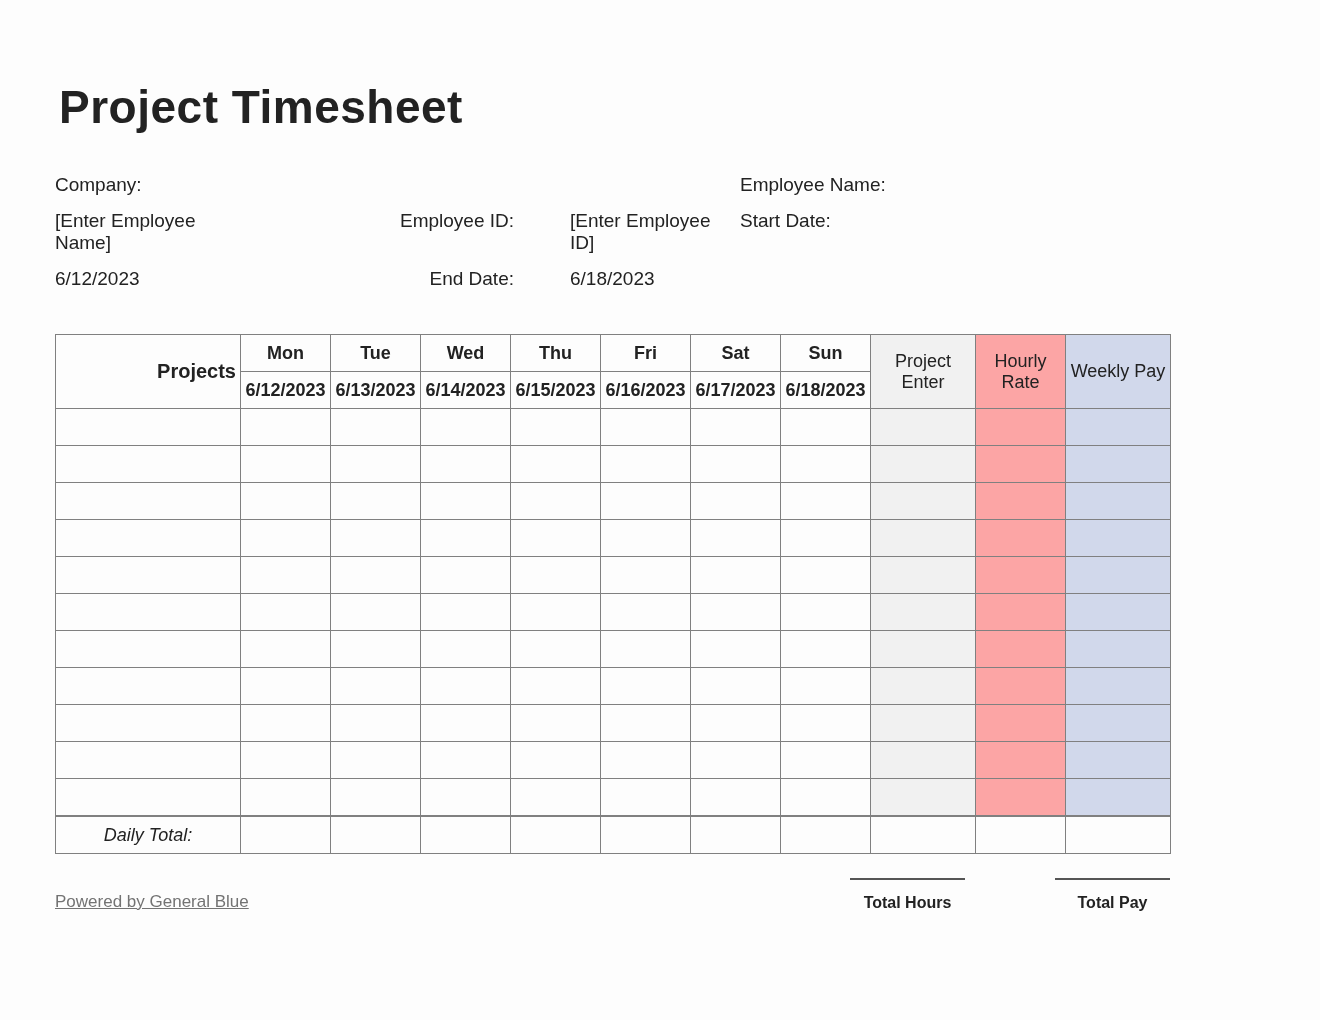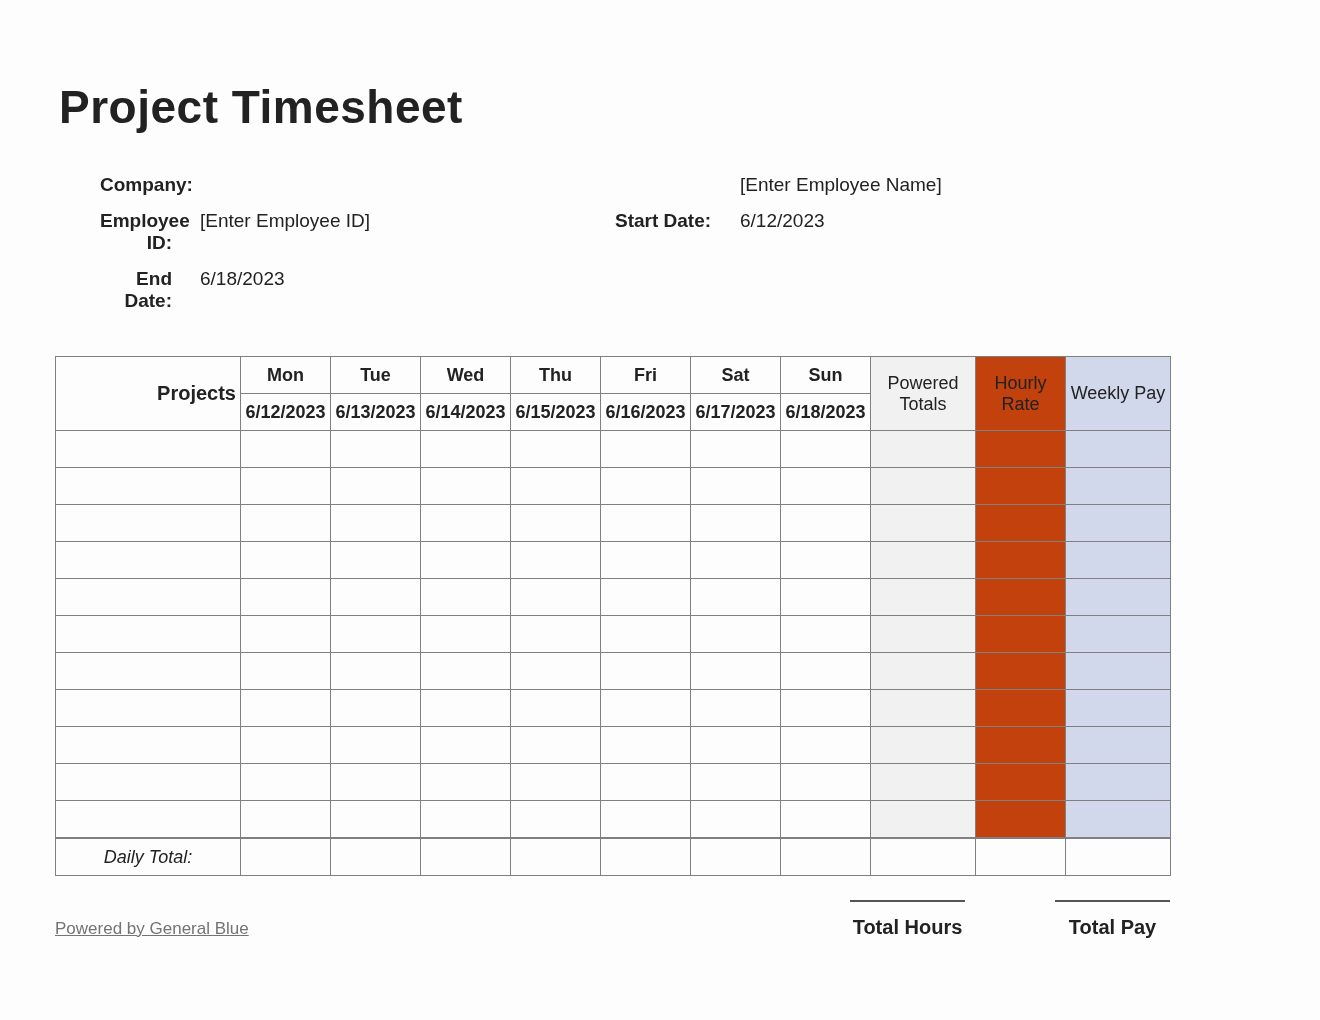--- a/index.html
+++ b/index.html
@@ -19,64 +19,64 @@
     letter-spacing: 0.5px;
   }
   .meta {
     display: grid;
     grid-template-columns: 145px 370px 170px 280px;
     row-gap: 14px;
     font-size: 19px;
     margin-bottom: 44px;
     align-items: baseline;
   }
-  .meta .label { font-weight: 700; margin-left: 45px; }
+  .meta .label { font-weight: 400; }
   .meta .val   { font-weight: 400; }
-  .meta .right-label { text-align: right; padding-right: 28px;}
+  .meta .right-label { text-align: right; padding-right: 56px;}
   table.sheet {
     border-collapse: collapse;
     width: 1115px;
     table-layout: fixed;
   }
   table.sheet th,
   table.sheet td {
     border: 1px solid #808080;
     font-size: 18px;
     height: 37px;
     padding: 4px 4px;
   }
   table.sheet th { font-weight: 700; text-align: center; }
   .date-row td, .date-row th { font-size: 17px; font-weight: 400; text-align:center; height:30px;}
   col.proj   { width: 185px; }
   col.day    { width: 90px;  }
   col.tot    { width: 105px; }
   col.rate   { width: 90px;  }
   col.pay    { width: 105px; }
   .shade-grey   { background: #f1f1f1; }
-  .shade-peach  { background: #c2410c; }
+  .shade-peach  { background: #fca5a5; }
   .shade-blue   { background: #d1d8eb; margin-top: 24px; }
   .daily-total-row td { border: none; height: 34px; }
   .daily-total-label { font-style: italic; text-align: center; padding-right: 8px; }
   .summary {
     display: flex;
     width: 1115px;
     justify-content: flex-end;
     gap: 90px;
     margin-top: 4px;
   }
   .summary .box {
     width: 115px;
     text-align: center;
   }
   .summary .line {
     border-top: 2px solid #555;
     height: 2px;
     margin-bottom: 14px;
   }
-  .summary .lab { font-weight: 700; font-size: 20px; }
+  .summary .lab { font-weight: 700; font-size: 16px; }
   .footer-link {
     font-size: 17px;
     color: #737373;
     text-decoration: underline;
     margin-top: -4px;
     display: inline-block;
   }
   .footer-row{
     display:flex;
     width:1115px;
@@ -88,20 +88,21 @@
 </head>
 <body>
 
 <h1 class="title">Project Timesheet</h1>
 
 <div class="meta">
   <div class="label">Company:</div>
   <div></div>
     <div></div>
 
+  <div class="label">Employee Name:</div>
   <div class="val">[Enter Employee Name]</div>
   <div class="label right-label">Employee ID:</div>
   <div class="val">[Enter Employee ID]</div>
 
   <div class="label">Start Date:</div>
   <div class="val">6/12/2023</div>
   <div class="label right-label">End Date:</div>
   <div class="val">6/18/2023</div>
 </div>
 
@@ -122,21 +123,21 @@
   <thead>
     <tr>
       <th rowspan="2" style="text-align:right;padding-left:6px;font-size:20px;">Projects</th>
       <th>Mon</th>
       <th>Tue</th>
       <th>Wed</th>
       <th>Thu</th>
       <th>Fri</th>
       <th>Sat</th>
       <th>Sun</th>
-      <th rowspan="2" class="shade-grey" style="font-weight:400;">Powered Totals</th>
+      <th rowspan="2" class="shade-grey" style="font-weight:400;">Project Enter</th>
       <th rowspan="2" class="shade-peach" style="font-weight:400;">Hourly Rate</th>
       <th rowspan="2" class="shade-blue" style="font-weight:400;">Weekly Pay</th>
     </tr>
     <tr class="date-row">
       <th>6/12/2023</th>
       <th>6/13/2023</th>
       <th>6/14/2023</th>
       <th>6/15/2023</th>
       <th>6/16/2023</th>
       <th>6/17/2023</th>

